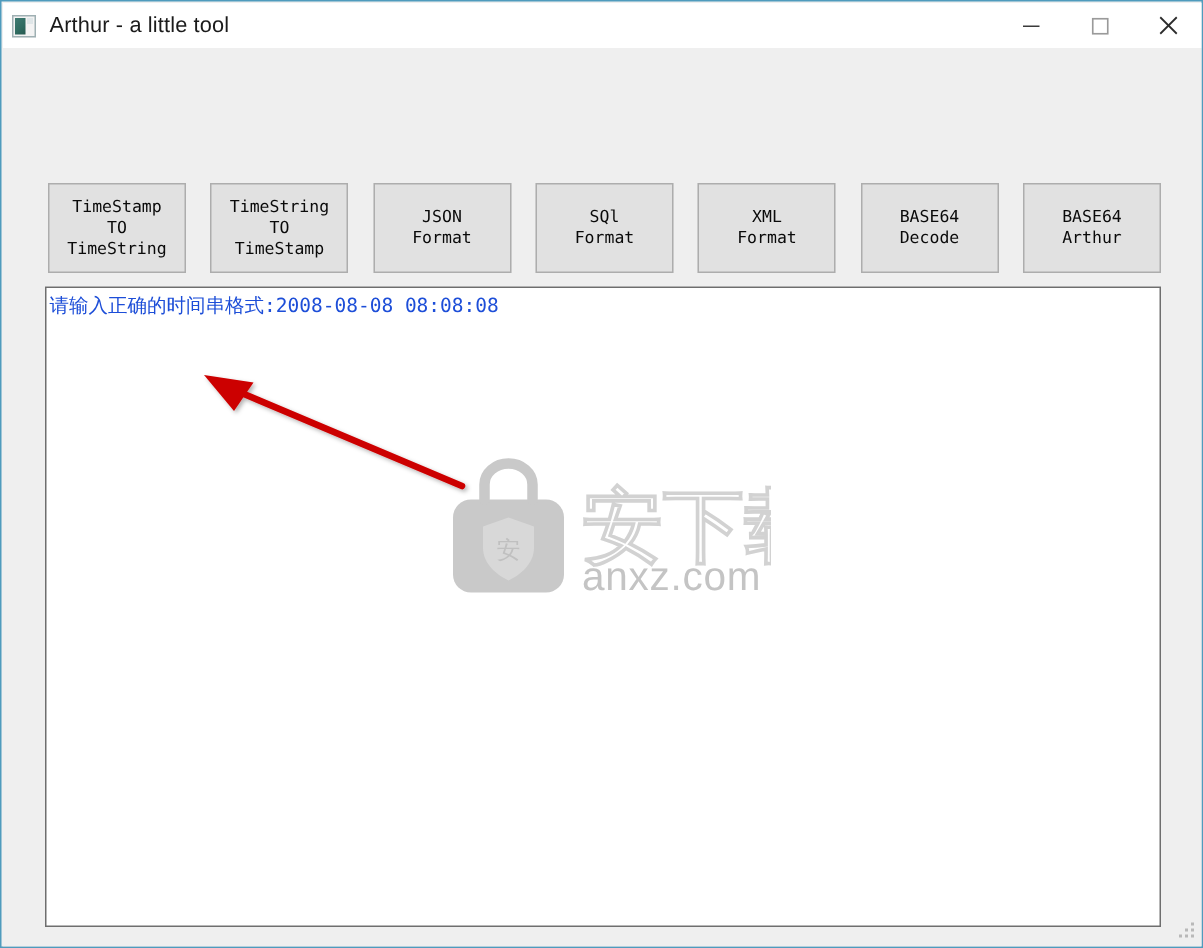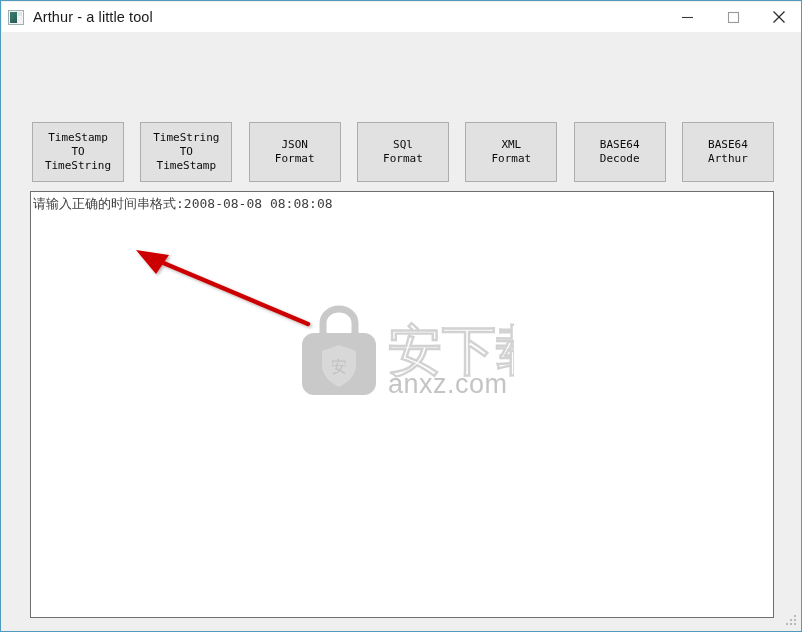--- a/index.html
+++ b/index.html
@@ -152,21 +152,21 @@
     border: 1px solid #6e6e6e;
     box-sizing: border-box;
     overflow: hidden;
   }
   #output-text {
     position: absolute;
     left: 2px;
     top: 3px;
     font-family: "DejaVu Sans Mono", "Liberation Sans", sans-serif;
     font-size: 13px;
-    color: #404040;
+    color: #1d4ed8;
     white-space: pre;
     letter-spacing: 0px;
   }
 
   
   #watermark {
     position: absolute;
     left: 290px;
     top: 267px;
     width: 222px;

